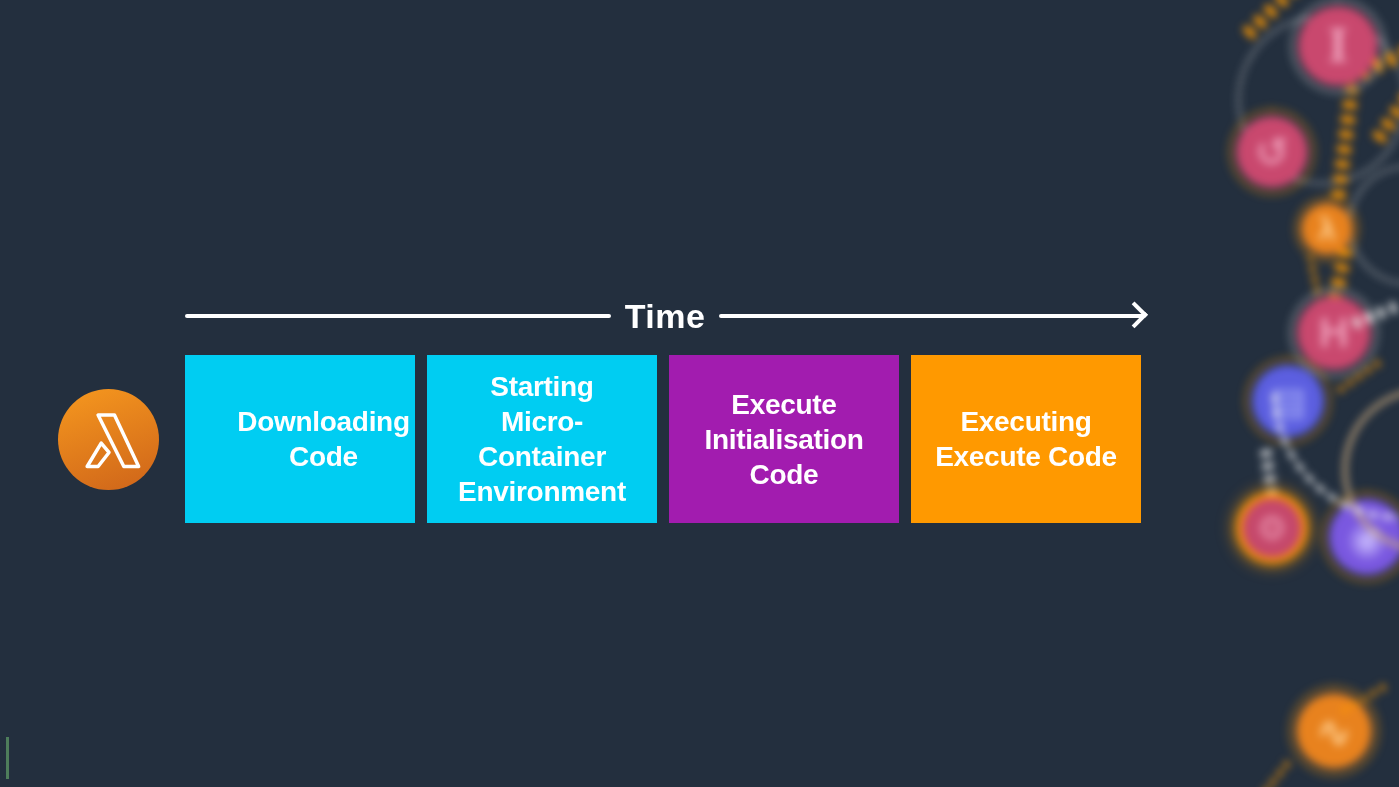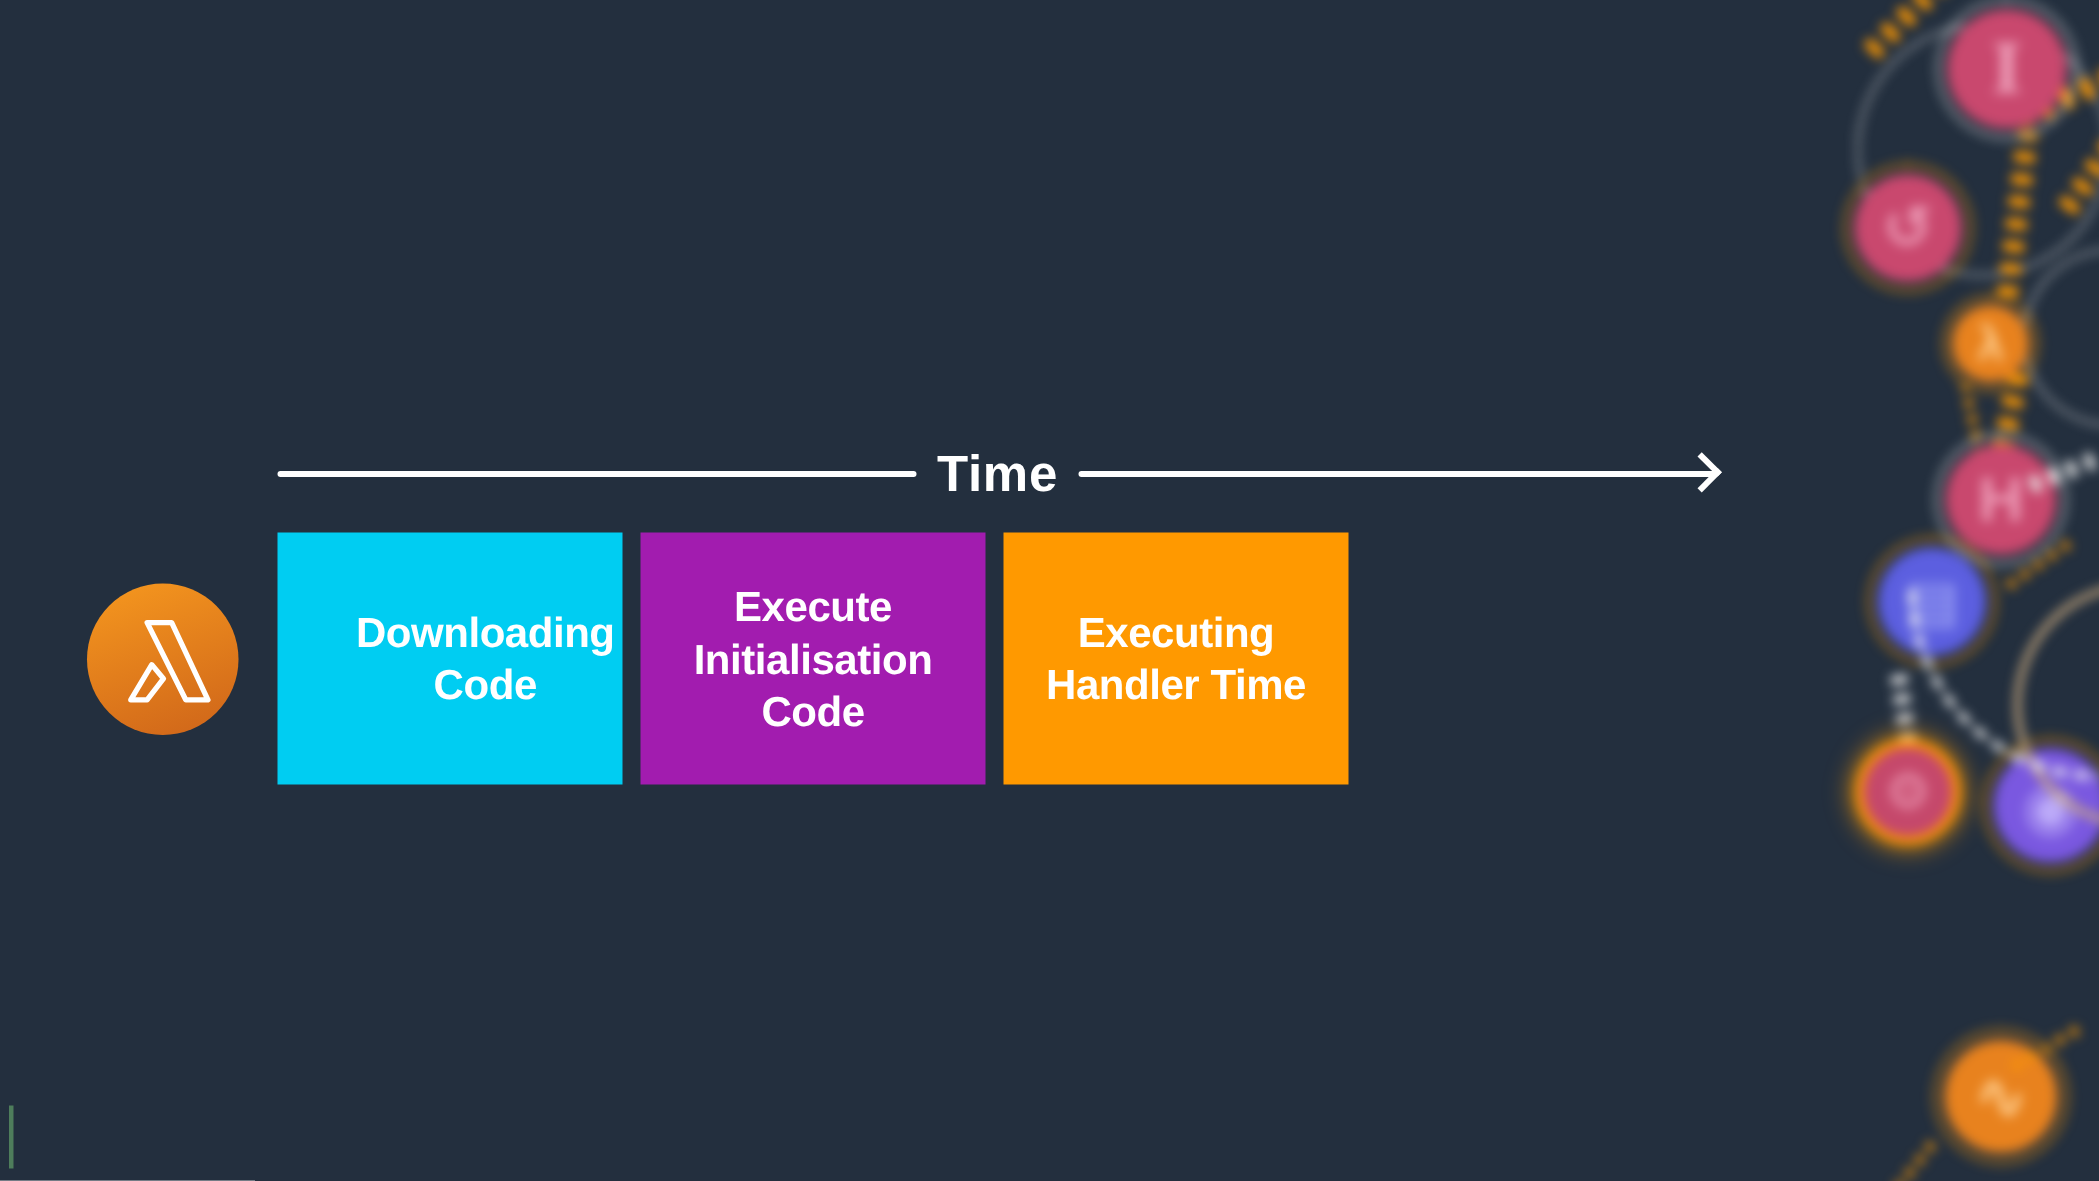--- a/index.html
+++ b/index.html
@@ -131,26 +131,32 @@
       <path d="M36,18 L57,18 L88,84 L69,84 Z" fill="none" stroke="#FFFFFF" stroke-width="4.5" stroke-linejoin="round"></path>
       <path d="M40,54 L50,66 L36,84 L22,84 Z" fill="none" stroke="#FFFFFF" stroke-width="4.5" stroke-linejoin="round"></path>
     </svg>
   </div>
 
   <div class="stages">
     <div class="stage" style="background: rgb(0, 205, 242); padding-left: 47px;">
       <span>Downloading
 Code</span>
     </div>
+    <div class="stage" style="background: rgb(0, 205, 242);">
+      <span>Starting
+Micro-
+Container
+Environment</span>
+    </div>
     <div class="stage" style="background: #a21caf;">
       <span>Execute
 Initialisation
 Code</span>
     </div>
     <div class="stage" style="background: rgb(255, 153, 0);">
       <span>Executing
-Handler Time</span>
+Execute Code</span>
     </div>
   </div>
 
   <div class="green-accent"></div>
 
 </div>
 
 </body></html>

